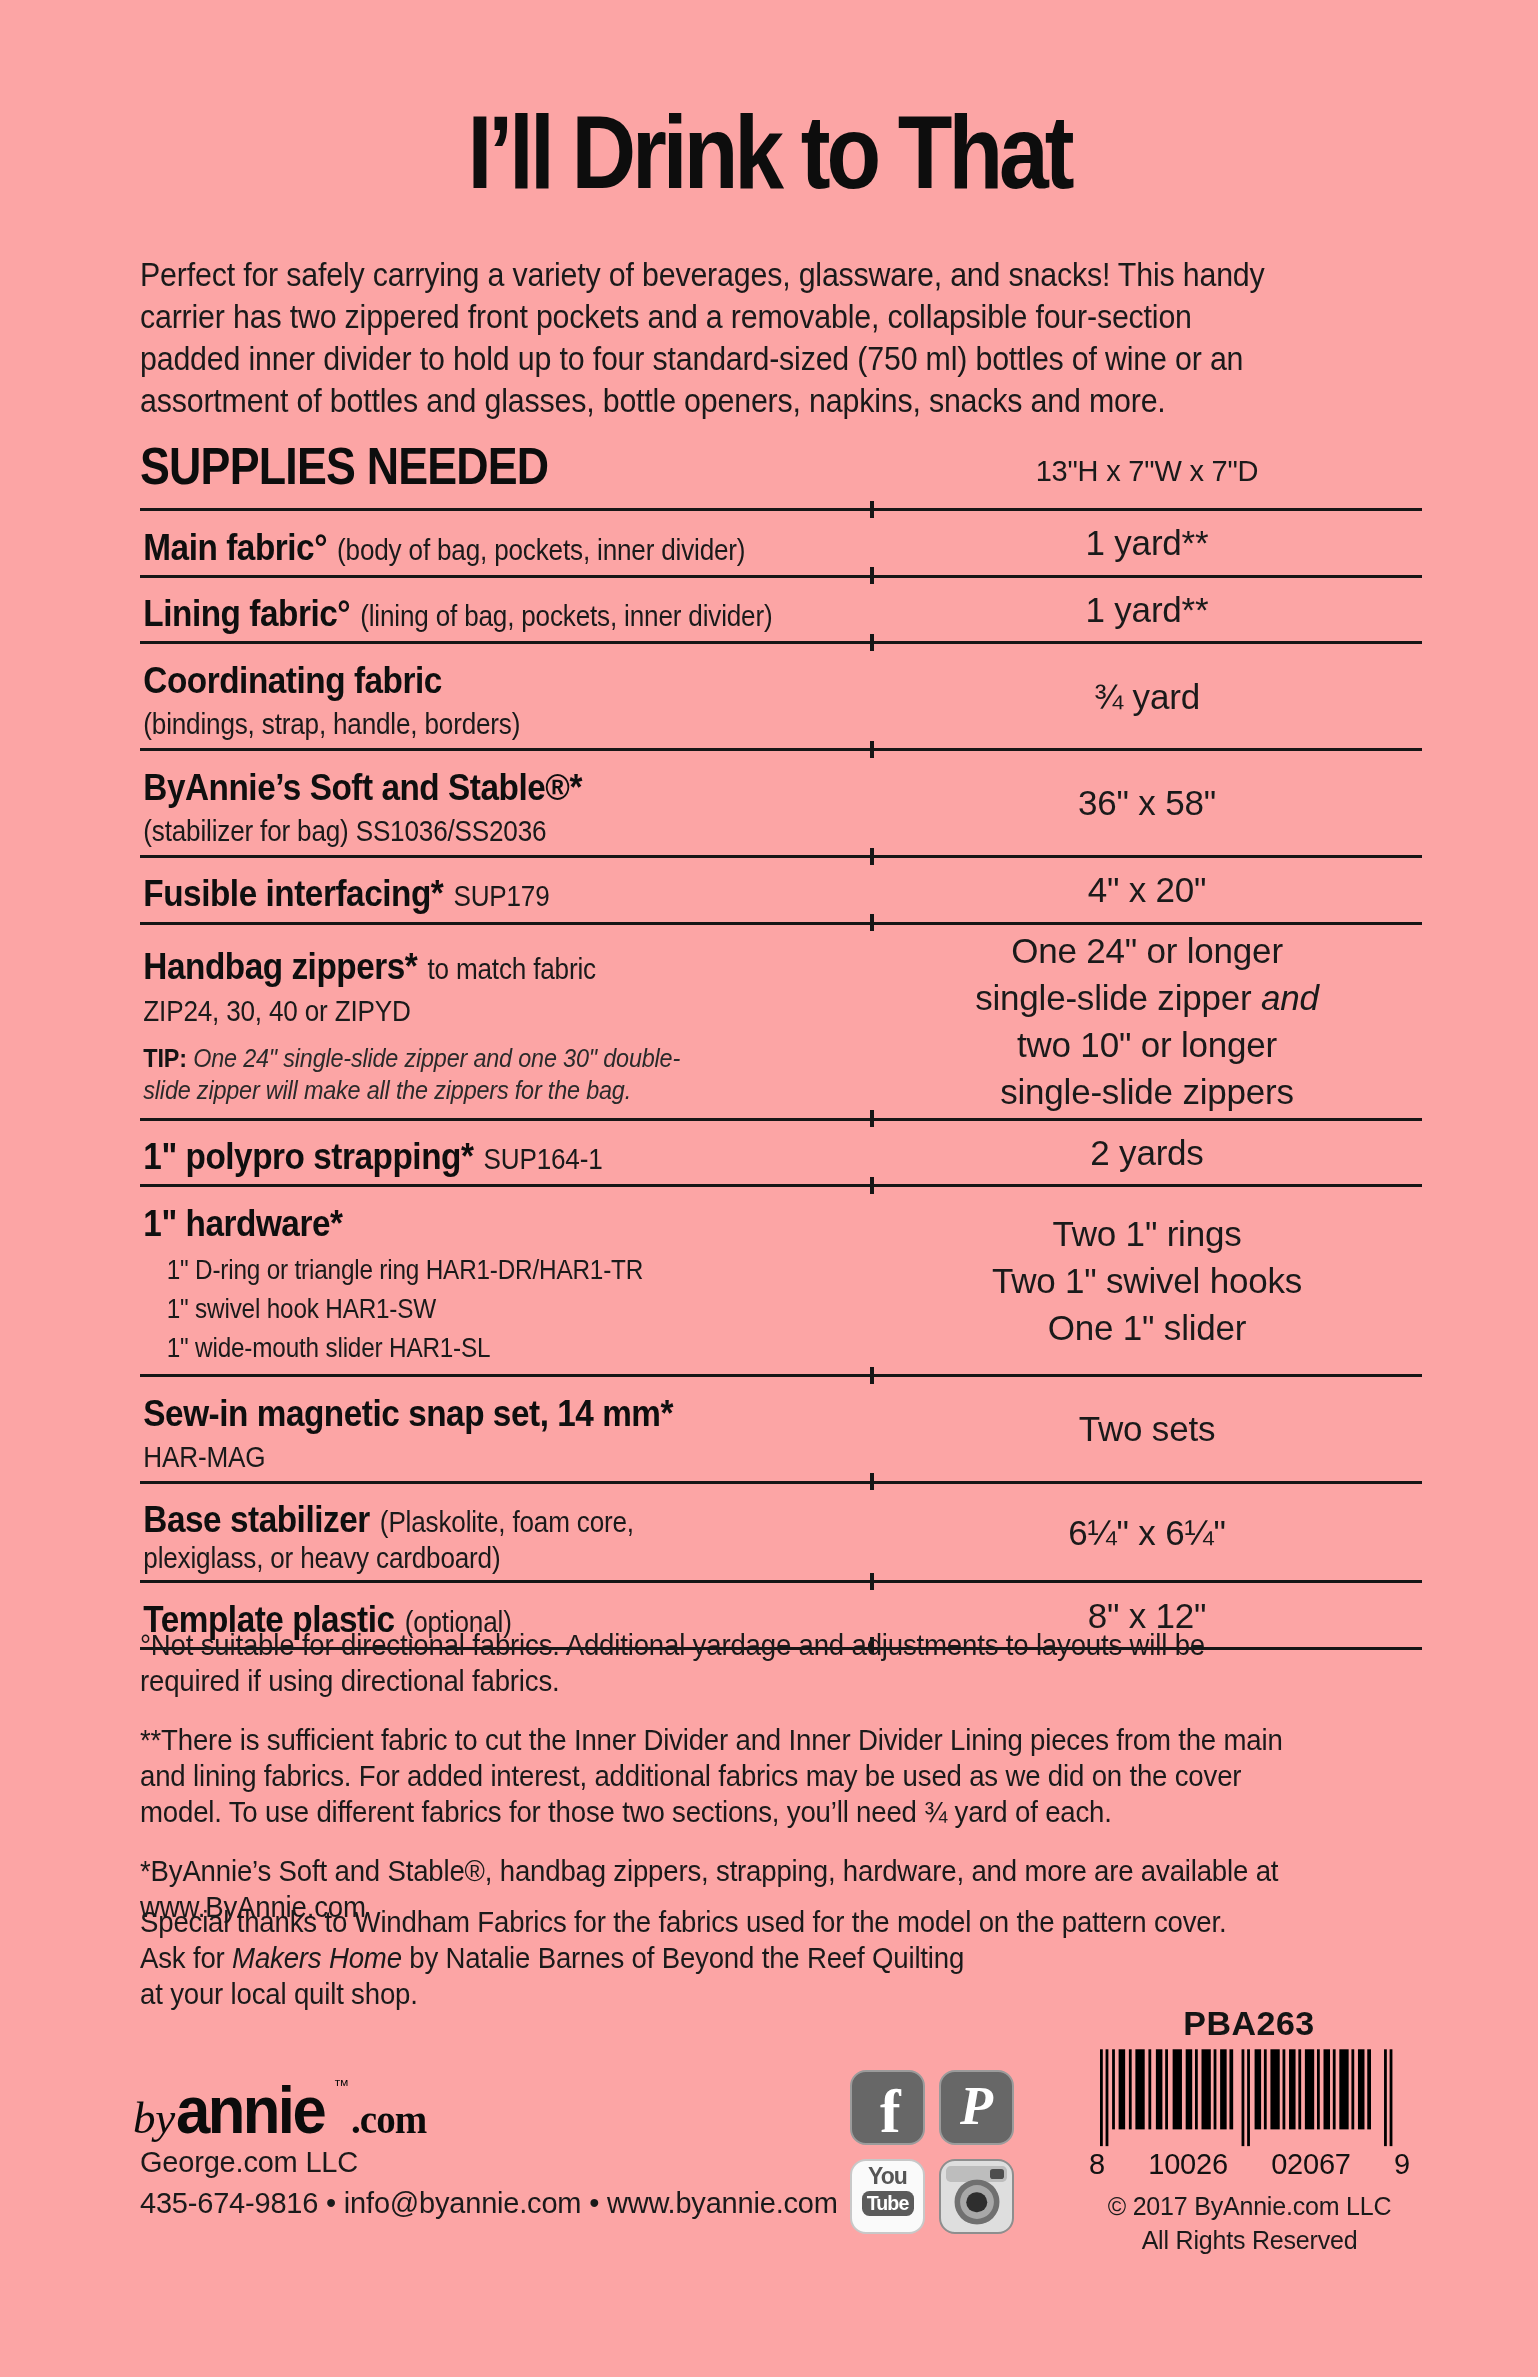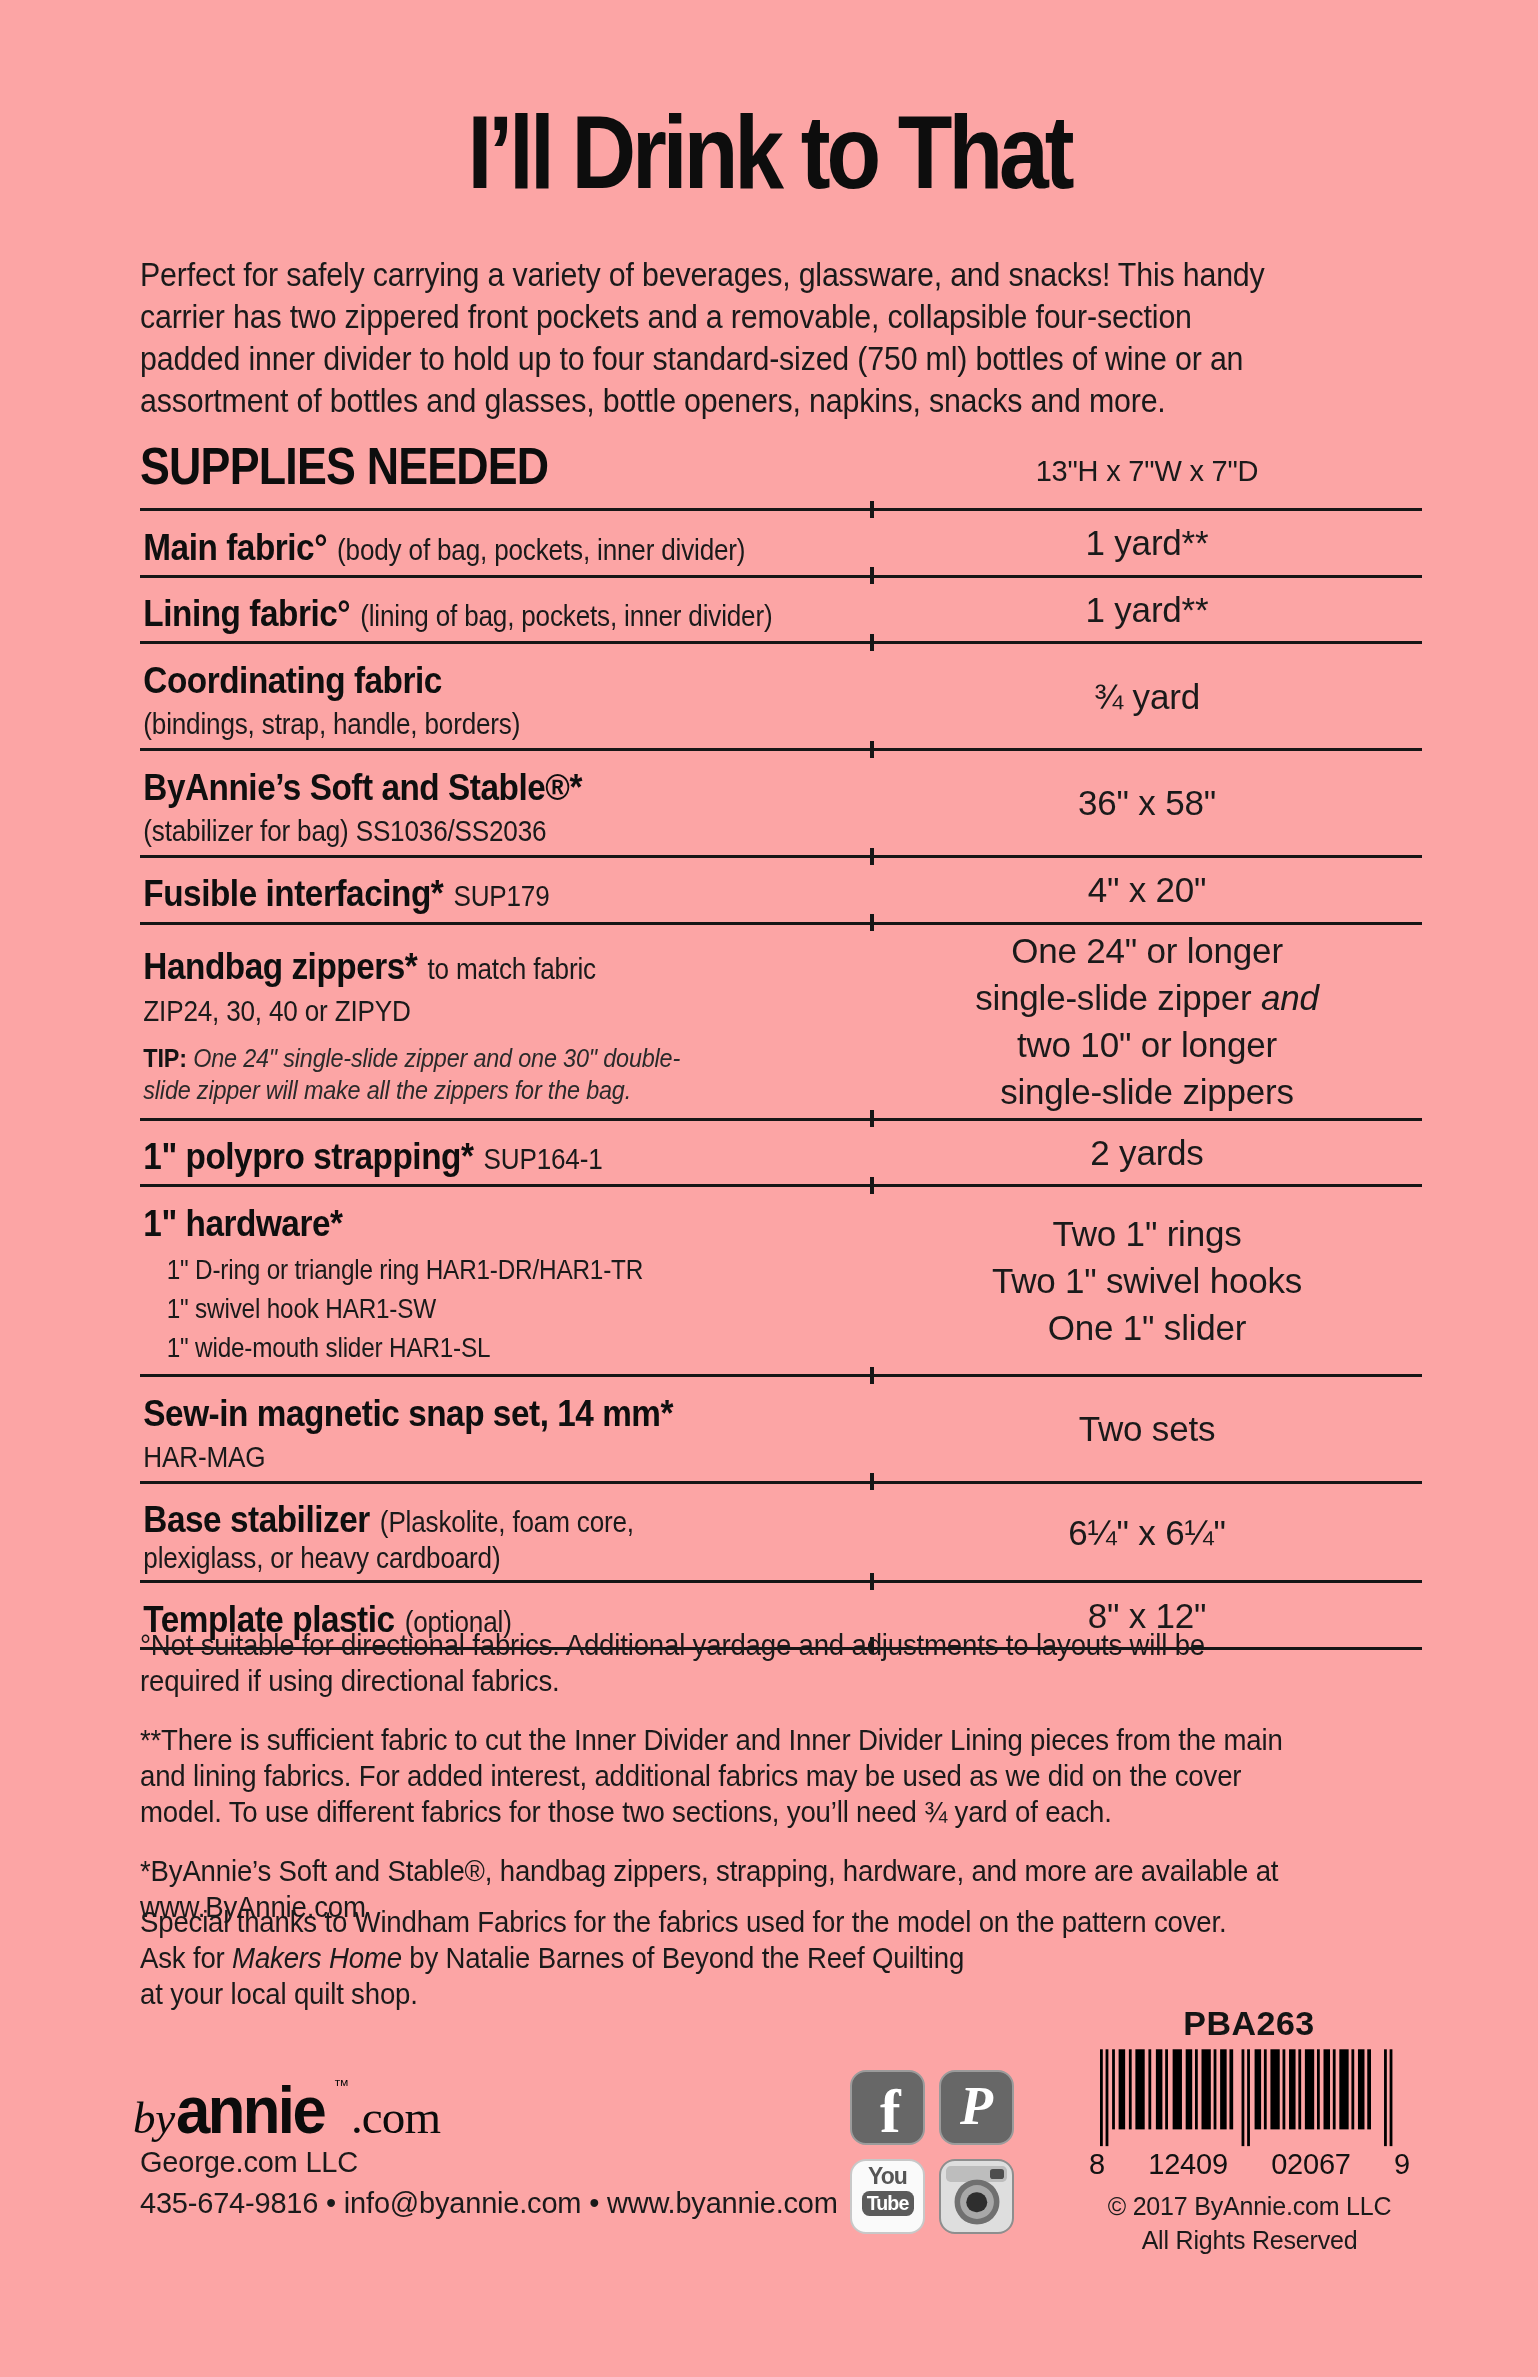--- a/index.html
+++ b/index.html
@@ -60,21 +60,21 @@
   .thanks { position:absolute; left:140px; top:1904px; font-size:30px; line-height:36px; color:#1a1a1a; }
   
   .pattern-number { position:absolute; left:1100px; top:2004px; width:298px; text-align:center; font-size:34px; font-weight:700; letter-spacing:0.5px; }
   .barcode { position:absolute; left:1100px; top:2049px; }
   .bc-digits { position:absolute; left:1089px; top:2148px; width:321px; display:flex; justify-content:space-between; font-size:29px; color:#111; }
   .copyright { position:absolute; left:1093px; top:2189px; width:313px; text-align:center; font-size:25px; line-height:34px; color:#1a1a1a; }
   .logo { position:absolute; left:133px; top:2071px; display:flex; align-items:baseline; color:#0c0c0c; }
   .logo-by { font-family:"Liberation Serif", serif; font-style:italic; font-size:45px; margin-right:0.9px; }
   .logo-annie { font-size:67px; font-weight:800; letter-spacing:-2.8px; transform:scaleX(0.92); transform-origin:left bottom; }
   .logo-tm { font-size:16px; align-self:flex-start; margin:5.6px 1.9px 0 -3.7px; }
-  .logo-com { font-family:"Liberation Serif", serif; font-weight:400; font-size:47px; letter-spacing:-0.9px; }
+  .logo-com { font-family:"Liberation Serif", serif; font-weight:700; font-size:39px; letter-spacing:-0.9px; }
   .contact-block { position:absolute; left:140px; top:2142px; font-size:29px; line-height:41px; color:#1a1a1a; }
   
   .social-grid { position:absolute; left:850px; top:2070px; display:grid; grid-template-columns:75px 75px; grid-gap:14px; }
   .sicon { width:75px; height:75px; border-radius:16px; position:relative; box-sizing:border-box; }
   .fb, .pin { background:#676767; border:2.8px solid #9b9b9b; }
   .fb-glyph { position:absolute; left:54%; top:55%; transform:translate(-50%,-50%); color:#fff; font-size:62px; font-weight:700; font-family:"Liberation Serif", serif; }
   .pin-glyph { position:absolute; left:50%; top:48%; transform:translate(-50%,-50%); color:#fff; font-size:54px; font-weight:700; font-style:italic; font-family:"Liberation Serif", serif; }
   .yt { background:#fafafa; border:2.8px solid #c8c8c8; }
   .yt-you { text-align:center; font-weight:700; color:#565656; font-size:23px; margin-top:2px; letter-spacing:-0.9px; }
   .yt-tube { margin:0.9px auto 0; width:52px; height:25px; background:#5b5b5b; border-radius:7.5px; color:#fff; font-weight:700; font-size:19.6px; text-align:center; line-height:25px; letter-spacing:-0.9px; }
@@ -283,21 +283,21 @@
         <rect x="277" y="0" width="7" height="86"></rect>
           <rect x="287" y="0" width="4" height="86"></rect>
         <rect x="305" y="0" width="3" height="104"></rect>
           <rect x="311" y="0" width="3" height="104"></rect>
       </g>
     </svg>
   </div>
 
   <div class="bc-digits">
     <span>8</span>
-    <span>12409</span>
+    <span>10026</span>
     <span>02067</span>
     <span>9</span>
   </div>
 
   <div class="copyright">
     <div>© 2017 ByAnnie.com LLC</div>
     <div>All Rights Reserved</div>
   </div>
 
   <div class="logo">

